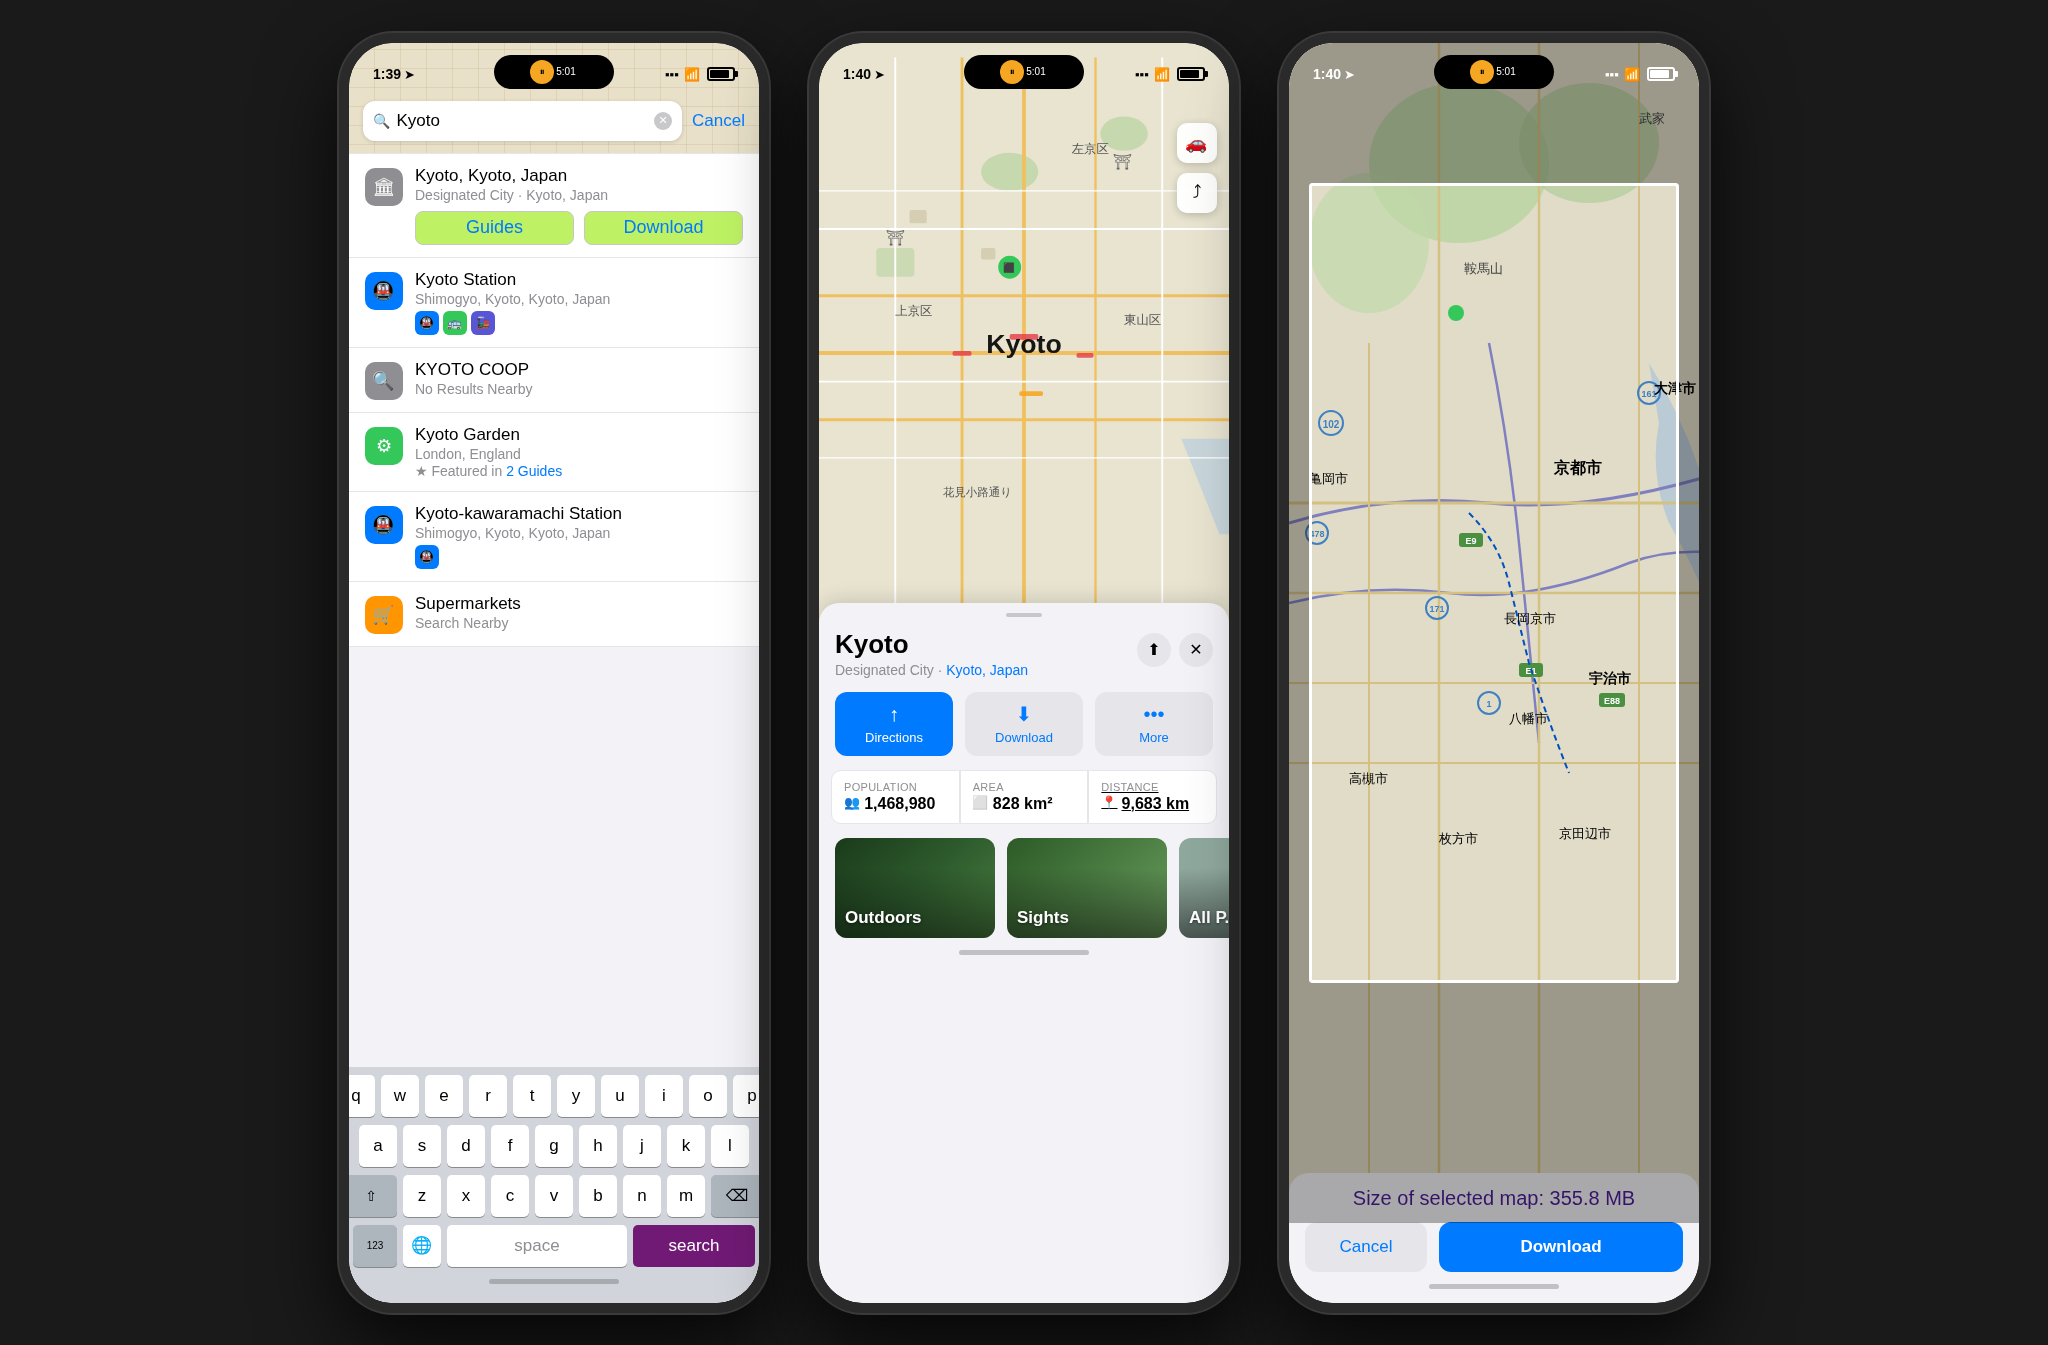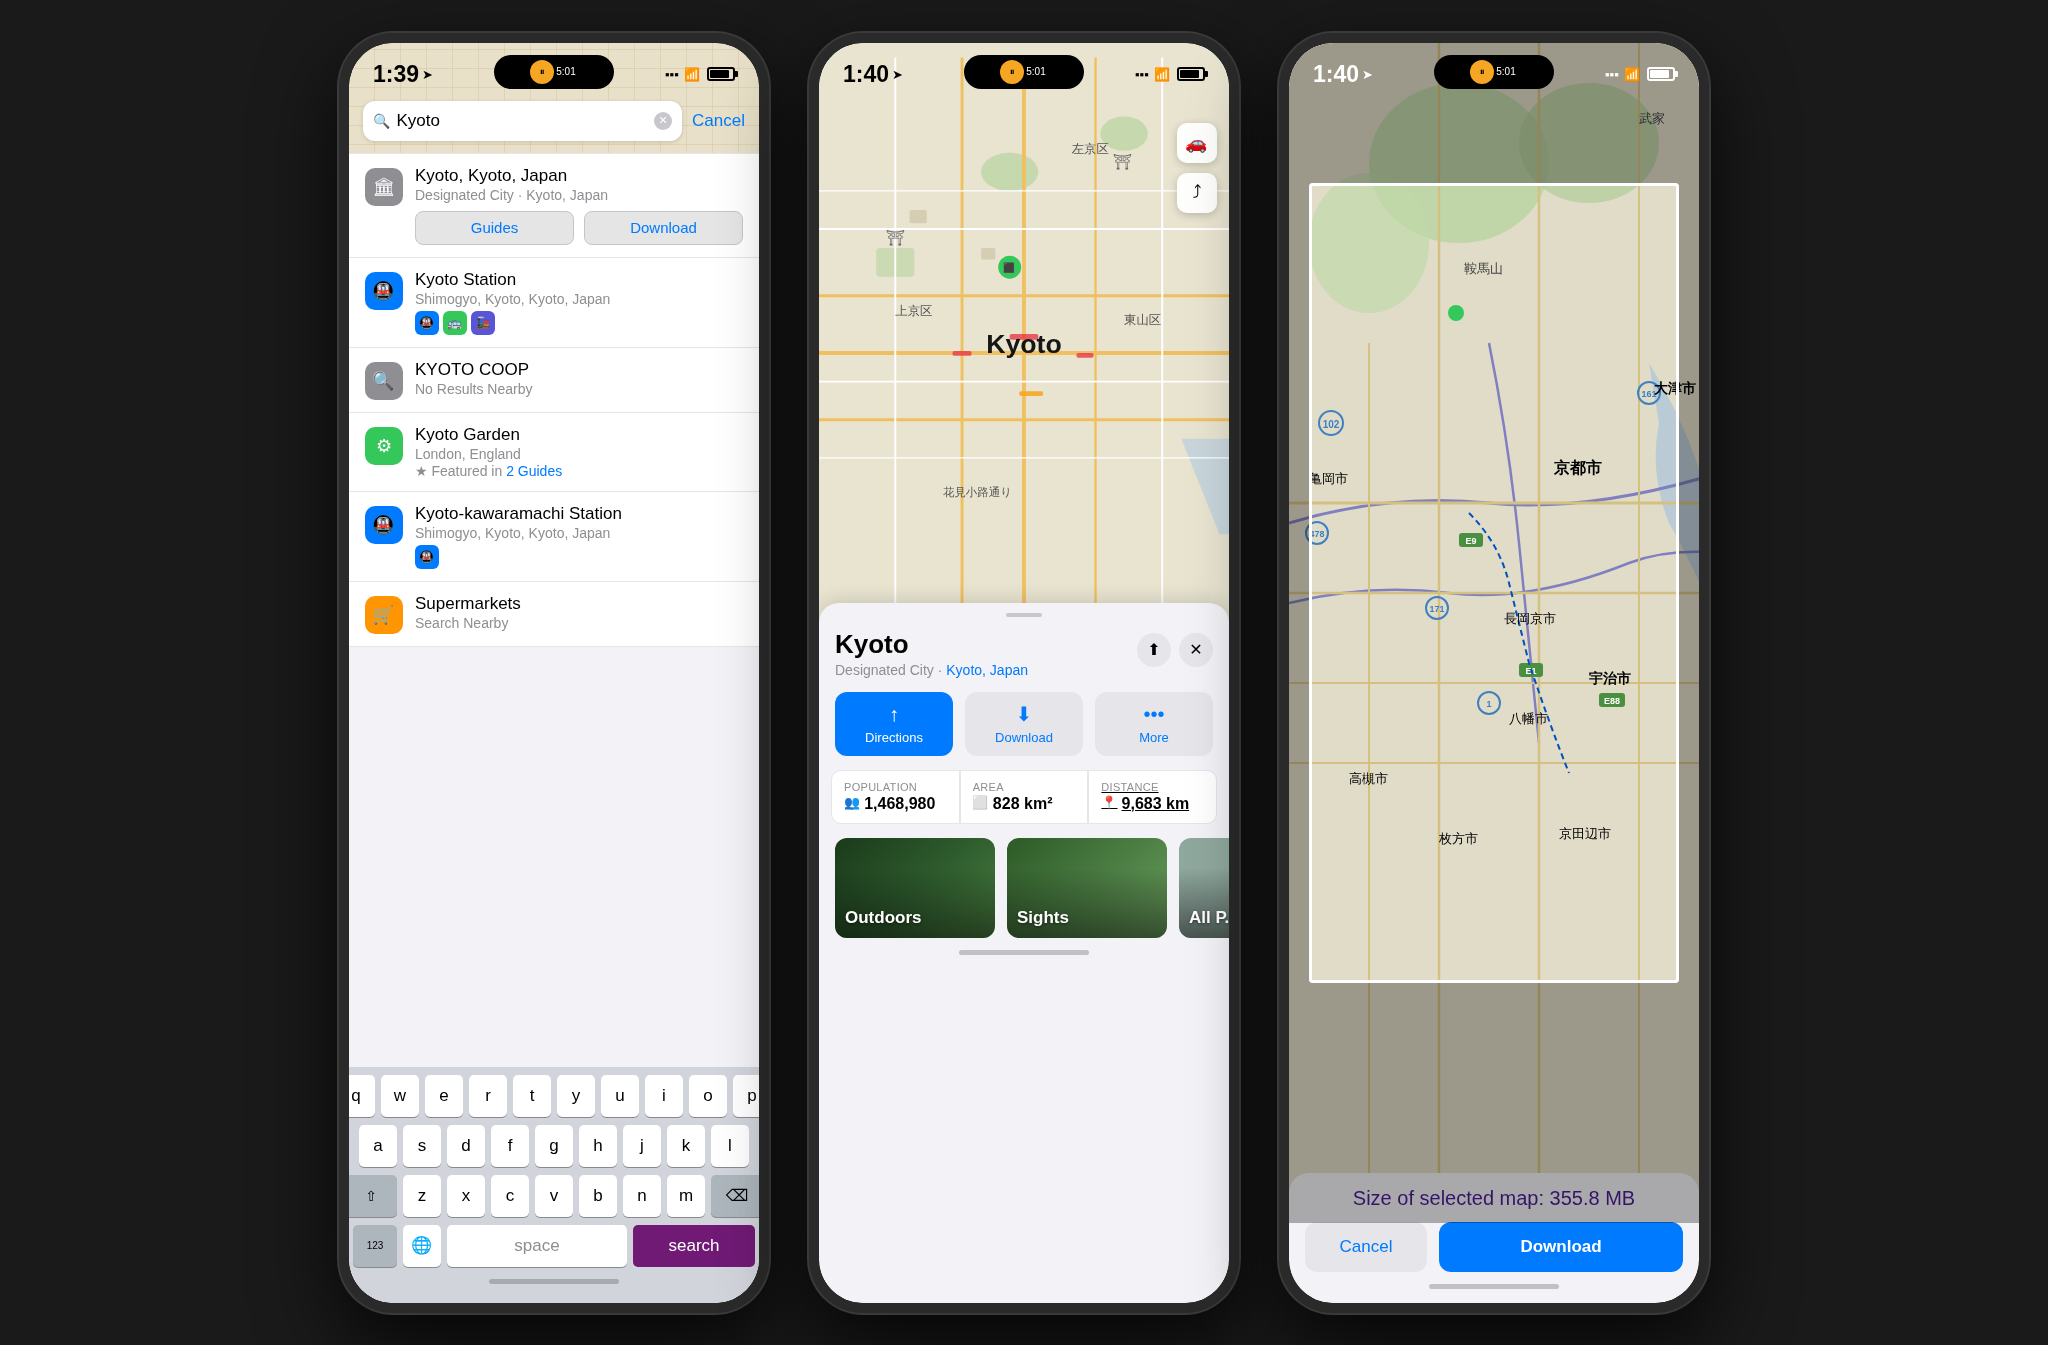--- a/index.html
+++ b/index.html
@@ -74,21 +74,21 @@
       left: 0;
       right: 0;
       height: 55px;
       display: flex;
       align-items: center;
       justify-content: space-between;
       padding: 8px 24px 0;
       z-index: 99;
     }
     .status-time {
-      font-size: 23px;
+      font-size: 14px;
       font-weight: 600;
       color: #000;
       display: flex;
       align-items: center;
       gap: 4px;
       text-align: center;
     }
     .status-icons {
       display: flex;
       align-items: center;
@@ -258,23 +258,23 @@
       margin-top: 8px;
     }
     .result-action-btn {
       flex: 1;
       height: 34px;
       border: 1px solid #c6c6c8;
       border-radius: 8px;
       display: flex;
       align-items: center;
       justify-content: center;
-      font-size: 15px;
+      font-size: 18px;
       color: #007aff;
-      background: #e5e5e5;
+      background: #bef264;
     }
 
     
     .keyboard {
       position: absolute;
       bottom: 0;
       left: 0; right: 0;
       background: #d1d5db;
       padding: 8px 4px 6px;
     }

